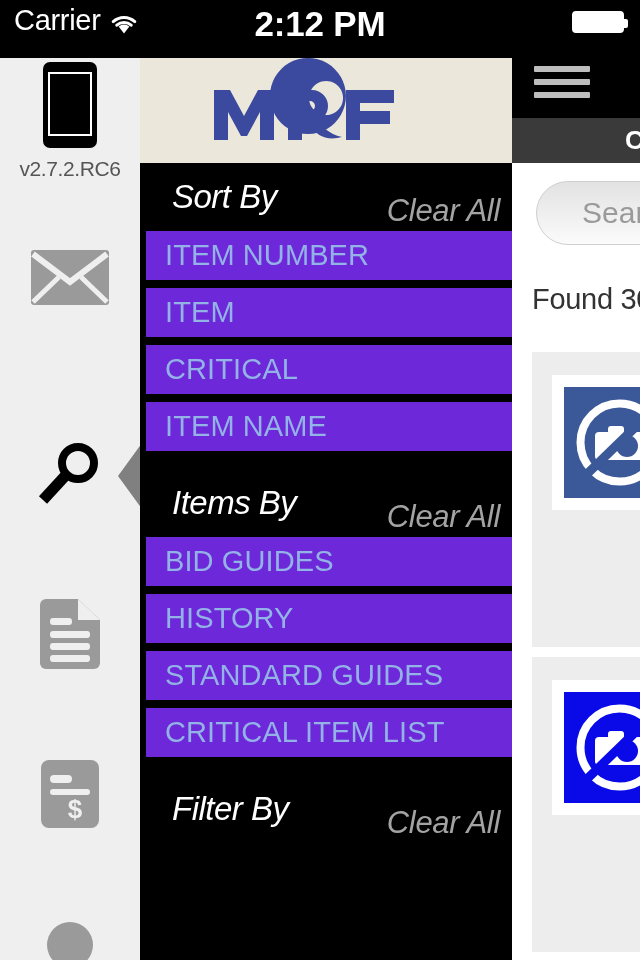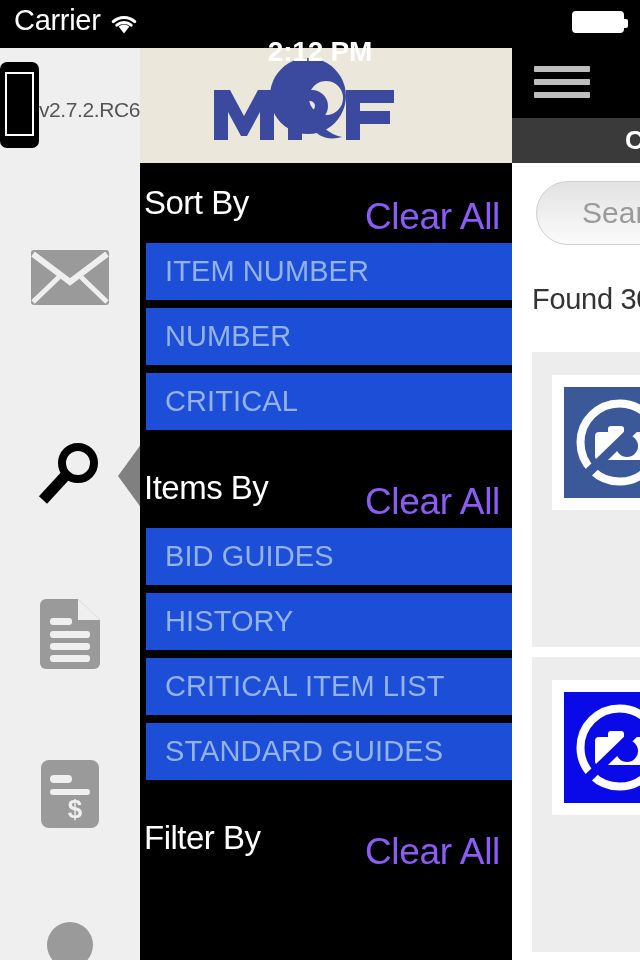--- a/index.html
+++ b/index.html
@@ -6,48 +6,48 @@
   html, body {
     width:640px; height:960px;
     background:#000;
     font-family:"Liberation Sans", sans-serif;
     overflow:hidden;
   }
   #screen { position:relative; width:640px; height:960px; overflow:hidden; background:#ffffff; }
 
   
   .statusbar{
-    position:absolute; left:0; top:0; width:640px; height:48px;
+    position:absolute; left:0; top:0; width:640px; height:58px;
     background:#000; color:#fff; z-index:60;
   }
   .sb-left{ position:absolute; left:14px; top:4px; display:flex; align-items:center; gap:9px; }
   .sb-carrier{ font-size:29px; letter-spacing:-0.3px; }
   .sb-wifi{ width:28px; height:22px; position:relative; top:3px; }
   .sb-time{
     position:absolute; left:0; top:4px; width:640px; text-align:center;
-    font-size:28px; font-weight:bold; letter-spacing:-0.2px;margin-top:32px;
+    font-size:35px; font-weight:bold; letter-spacing:-0.2px;
   }
   .sb-batt{
     position:absolute; right:16px; top:11px;
     width:52px; height:22px; border:2.5px solid #fff; border-radius:4px;
     background:#fff;
   }
   .sb-batt:after{
     content:""; position:absolute; right:-6px; top:6px;
     width:4px; height:9px; background:#fff; border-radius:0 2px 2px 0;
   }
 
   
   .rail{
     position:absolute; left:0; top:42px; width:140px; height:918px;
     background:#efefef; z-index:30;
   }
   .rail-item{
     position:absolute; left:0; width:140px; height:auto;
-    display:flex; align-items:center; justify-content:center;
+    display:flex; flex-direction:column; align-items:center; justify-content:center;
   }
   .rail-label{ font-size:21px; color:#555; margin-top:9px; letter-spacing:-0.4px; }
   .rail-pointer{
     position:absolute; left:118px; top:401px;
     width:0; height:0;
     border-top:33px solid transparent;
     border-bottom:33px solid transparent;
     border-right:24px solid #808080;
   }
 
@@ -76,29 +76,30 @@
   .logo-panel{
     position:absolute; left:0; top:0; width:372px; height:121px;
     background:#ebe7da; display:flex; align-items:center; justify-content:center;
   }
   .logo-wrap{ position:relative; width:260px; height:100px; }
   .drawer-scroll{
     position:absolute; left:0; top:121px; width:372px; height:797px;
     background:#000;
   }
   .section-head{
-    position:relative; height:80px; background:#000;
+    position:relative; height:68px; background:#000;
     display:flex; align-items:center; justify-content:space-between;
-    padding:0 10px 0 4px;
+    padding:0 10px 0 32px;
+    font-style:italic;
   }
   .section-title{ color:#fff; font-size:33px; letter-spacing:-0.5px; }
-  .clear-all{ color:#8b5cf6; font-size:37px; letter-spacing:-0.3px; padding-right:2px;margin-top:28px; }
+  .clear-all{ color:#a3a3a3; font-size:31px; letter-spacing:-0.3px; padding-right:2px;margin-top:28px; }
   .opt-row{
-    position:relative; margin:0 0 8px 6px; height:57px;
-    background:#1d4ed8; display:flex; align-items:center;
+    position:relative; margin:0 0 8px 6px; height:49px;
+    background:#6d28d9; display:flex; align-items:center;
     padding-left:19px;
   }
   .opt-label{
     color:#93b3e6; font-size:29px; letter-spacing:0.1px;
   }
   .sec-gap{ height:10px; background:#000; }
 
   
   .content{
     position:absolute; left:512px; top:42px; width:128px; height:918px;
@@ -315,43 +316,46 @@
     <div class="drawer-scroll">
 
       <div class="section-head">
         <span class="section-title">Sort By</span>
         <span class="clear-all">Clear All</span>
       </div>
       <div class="opt-row">
         <span class="opt-label">ITEM NUMBER</span>
       </div>
       <div class="opt-row">
-        <span class="opt-label">NUMBER</span>
+        <span class="opt-label">ITEM</span>
       </div>
       <div class="opt-row">
         <span class="opt-label">CRITICAL</span>
+      </div>
+      <div class="opt-row">
+        <span class="opt-label">ITEM NAME</span>
       </div>
 
       <div class="sec-gap"></div>
 
       <div class="section-head">
         <span class="section-title">Items By</span>
         <span class="clear-all">Clear All</span>
       </div>
       <div class="opt-row">
         <span class="opt-label">BID GUIDES</span>
       </div>
       <div class="opt-row">
         <span class="opt-label">HISTORY</span>
       </div>
       <div class="opt-row">
+        <span class="opt-label">STANDARD GUIDES</span>
+      </div>
+      <div class="opt-row">
         <span class="opt-label">CRITICAL ITEM LIST</span>
-      </div>
-      <div class="opt-row">
-        <span class="opt-label">STANDARD GUIDES</span>
       </div>
 
       <div class="sec-gap"></div>
 
       <div class="section-head">
         <span class="section-title">Filter By</span>
         <span class="clear-all">Clear All</span>
       </div>
 
     </div>

